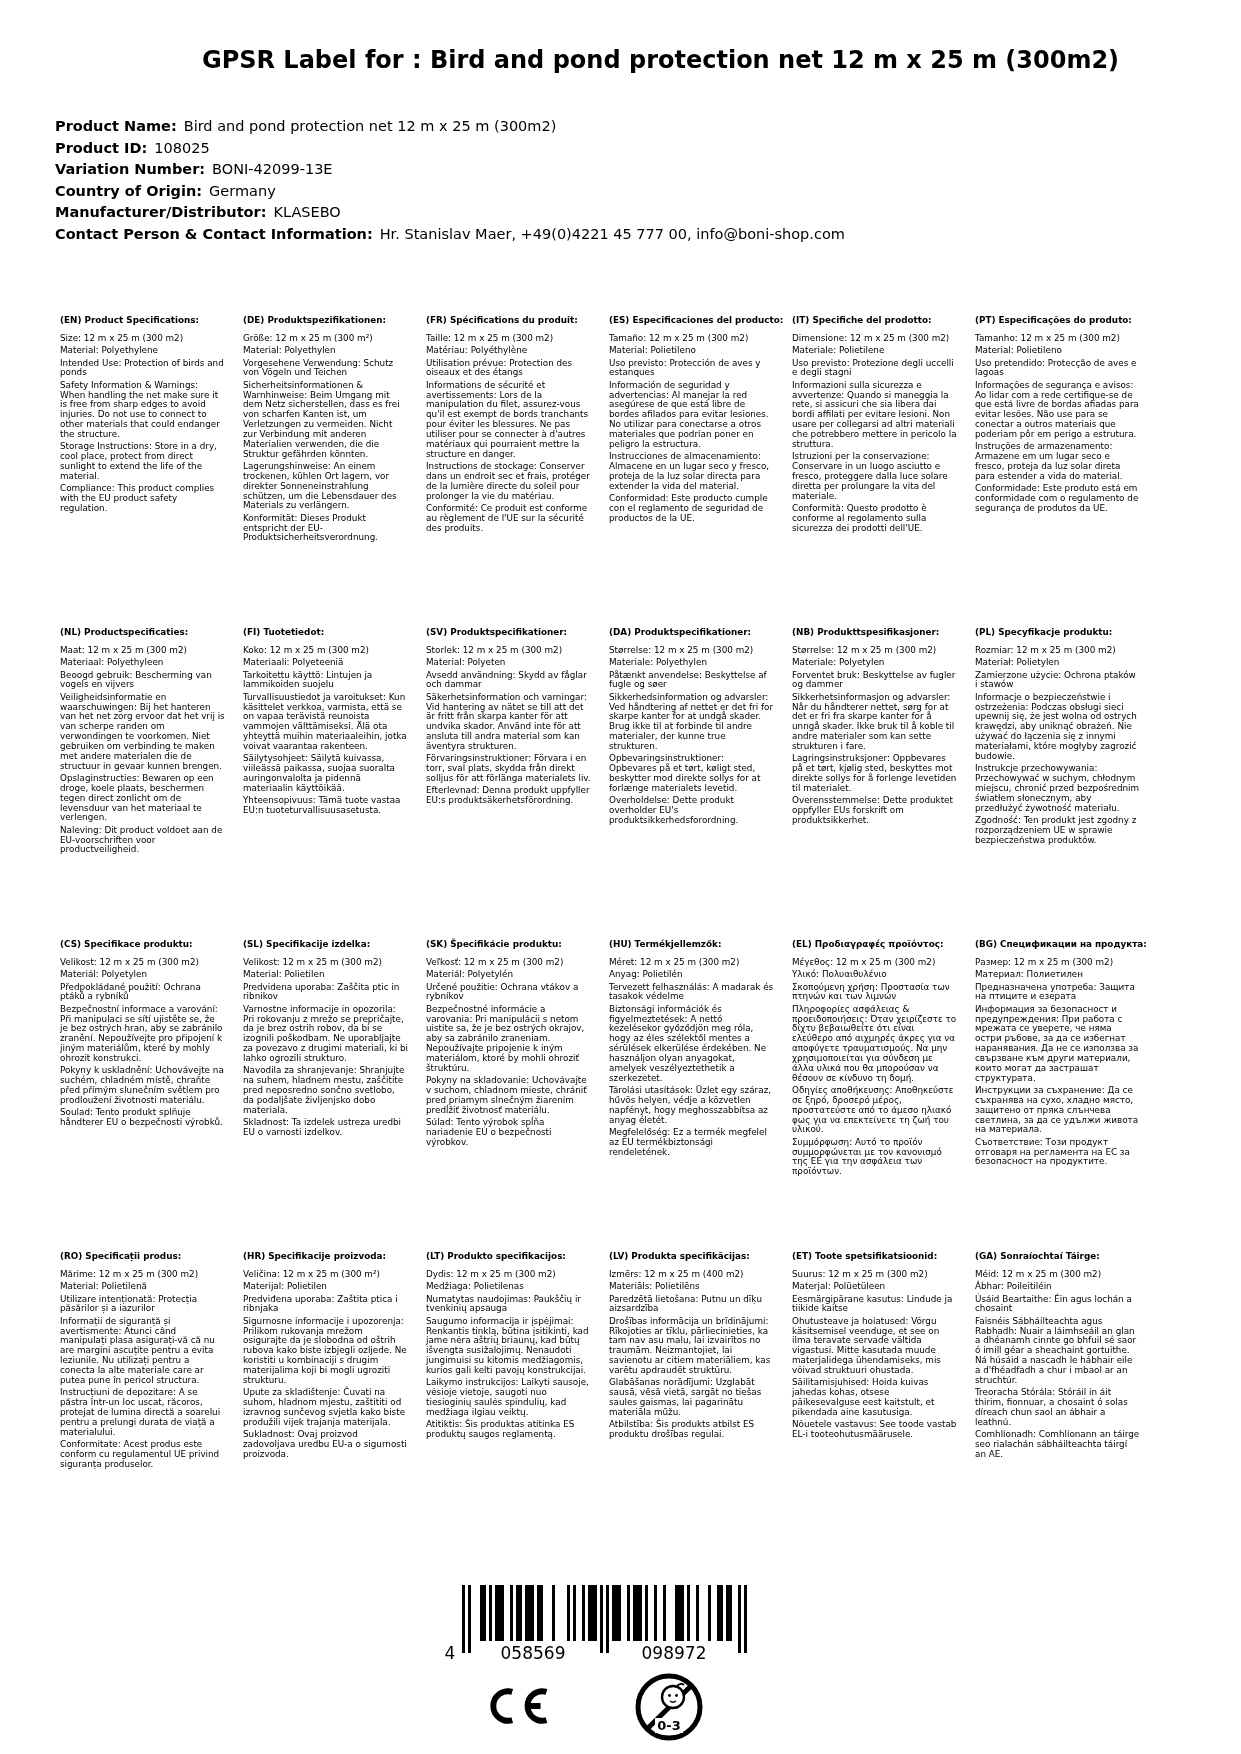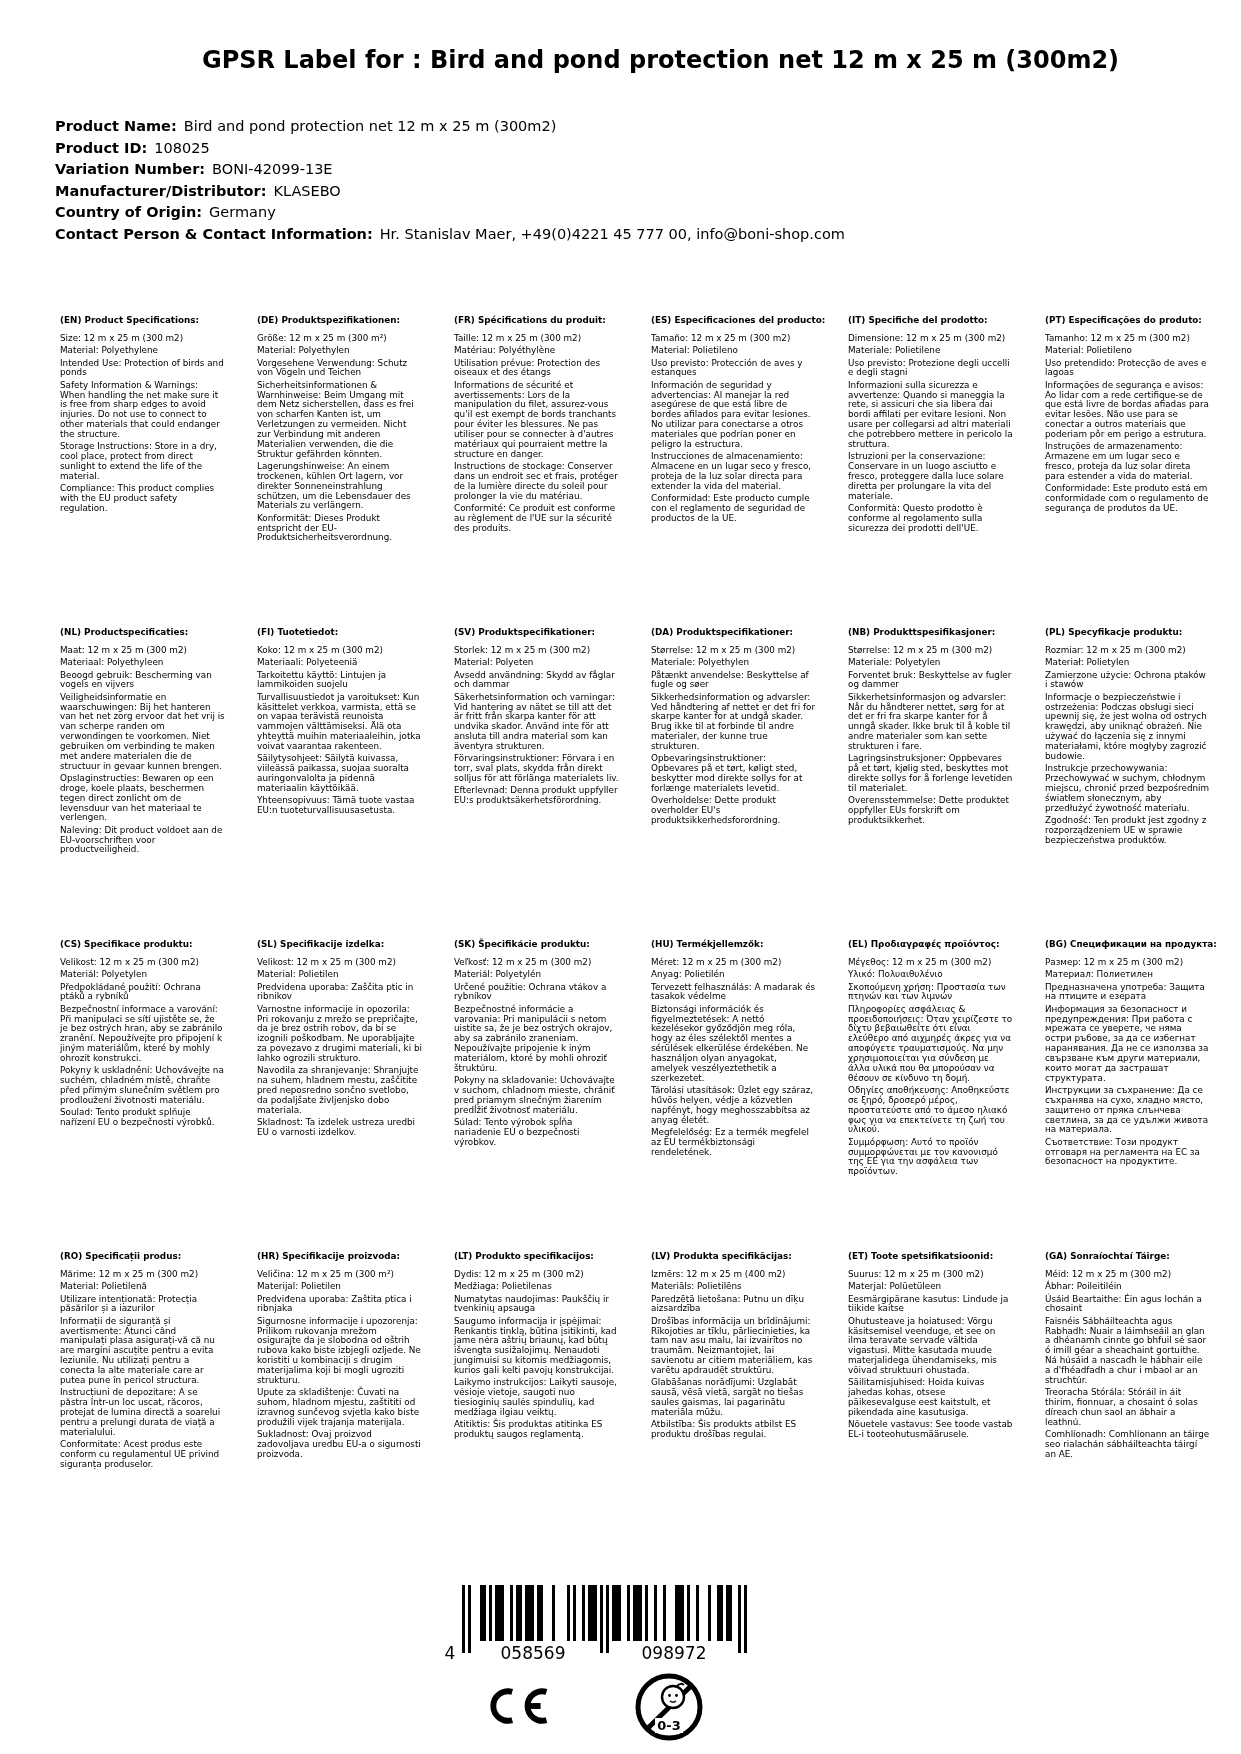--- a/index.html
+++ b/index.html
@@ -4,21 +4,21 @@
 <style>
   html,body{margin:0;padding:0;background:#fff;}
   .page{position:relative;width:1241px;height:1754px;background:#fff;color:#000;
         font-family:"DejaVu Sans","Liberation Sans",sans-serif;overflow:hidden;}
   .doc-title{position:absolute;top:46px;left:0;width:100%;text-align:center;
              font-size:24px;font-weight:bold;letter-spacing:0;margin-left:40px;}
   .info{position:absolute;left:55px;top:116px;font-size:14.5px;line-height:21.5px;}
   .info-row{white-space:nowrap;}
   .info-label{font-weight:bold;margin-right:7px;}
   .spec-grid{position:absolute;left:60px;top:316px;display:grid;
-             grid-template-columns:repeat(6,165px);column-gap:32px;grid-auto-rows:312px;}
+             grid-template-columns:repeat(6,165px);column-gap:18px;grid-auto-rows:312px;}
   .cell{width:165px;font-size:8.8px;line-height:1.12;}
   .cell-title{font-weight:bold;white-space:nowrap;}
   .cell p{margin:2.5px 0 0 0;}
   .cell p:first-of-type{margin-top:8px;}
   .barcode{position:absolute;left:440px;top:1585px;width:310px;height:76px;}
   .barcode svg{display:block;}
   .bc-digits{font-family:"DejaVu Sans","Liberation Sans",sans-serif;font-size:17px;fill:#000;}
   .ce-mark{position:absolute;left:488px;top:1684px;}
   .age-mark{position:absolute;left:633px;top:1670px;}
   .age-text{font-family:"DejaVu Sans","Liberation Sans",sans-serif;font-size:13px;font-weight:bold;fill:#000;}
@@ -34,24 +34,24 @@
     <div class="info-row">
       <span class="info-label">Product Name:</span><span class="info-value">Bird and pond protection net 12 m x 25 m (300m2)</span>
     </div>
     <div class="info-row">
       <span class="info-label">Product ID:</span><span class="info-value">108025</span>
     </div>
     <div class="info-row">
       <span class="info-label">Variation Number:</span><span class="info-value">BONI-42099-13E</span>
     </div>
     <div class="info-row">
+      <span class="info-label">Country of Origin:</span><span class="info-value">Germany</span>
+    </div>
+    <div class="info-row">
       <span class="info-label">Manufacturer/Distributor:</span><span class="info-value">KLASEBO</span>
-    </div>
-    <div class="info-row">
-      <span class="info-label">Country of Origin:</span><span class="info-value">Germany</span>
     </div>
     <div class="info-row">
       <span class="info-label">Contact Person &amp; Contact Information:</span><span class="info-value">Hr. Stanislav Maer, +49(0)4221 45 777 00, info@boni-shop.com</span>
     </div>
   </div>
 
   <div class="spec-grid">
       <div class="cell">
         <div class="cell-title">(EN) Product Specifications:</div>
         <p>Size: 12 m x 25 m (300 m2)</p>
@@ -160,21 +160,21 @@
         <p>Instrukcje przechowywania: Przechowywać w suchym, chłodnym miejscu, chronić przed bezpośrednim światłem słonecznym, aby przedłużyć żywotność materiału.</p>
         <p>Zgodność: Ten produkt jest zgodny z rozporządzeniem UE w sprawie bezpieczeństwa produktów.</p>
       </div>
       <div class="cell">
         <div class="cell-title">(CS) Specifikace produktu:</div>
         <p>Velikost: 12 m x 25 m (300 m2)</p>
         <p>Materiál: Polyetylen</p>
         <p>Předpokládané použití: Ochrana ptáků a rybníků</p>
         <p>Bezpečnostní informace a varování: Při manipulaci se sítí ujistěte se, že je bez ostrých hran, aby se zabránilo zranění. Nepoužívejte pro připojení k jiným materiálům, které by mohly ohrozit konstrukci.</p>
         <p>Pokyny k uskladnění: Uchovávejte na suchém, chladném místě, chraňte před přímým slunečním světlem pro prodloužení životnosti materiálu.</p>
-        <p>Soulad: Tento produkt splňuje nařízení EU o bezpečnosti výrobků.</p>
+        <p>Soulad: Tento produkt splňuje håndterer EU o bezpečnosti výrobků.</p>
       </div>
       <div class="cell">
         <div class="cell-title">(SL) Specifikacije izdelka:</div>
         <p>Velikost: 12 m x 25 m (300 m2)</p>
         <p>Material: Polietilen</p>
         <p>Predvidena uporaba: Zaščita ptic in ribnikov</p>
         <p>Varnostne informacije in opozorila: Pri rokovanju z mrežo se prepričajte, da je brez ostrih robov, da bi se izognili poškodbam. Ne uporabljajte za povezavo z drugimi materiali, ki bi lahko ogrozili strukturo.</p>
         <p>Navodila za shranjevanje: Shranjujte na suhem, hladnem mestu, zaščitite pred neposredno sončno svetlobo, da podaljšate življenjsko dobo materiala.</p>
         <p>Skladnost: Ta izdelek ustreza uredbi EU o varnosti izdelkov.</p>
       </div>

